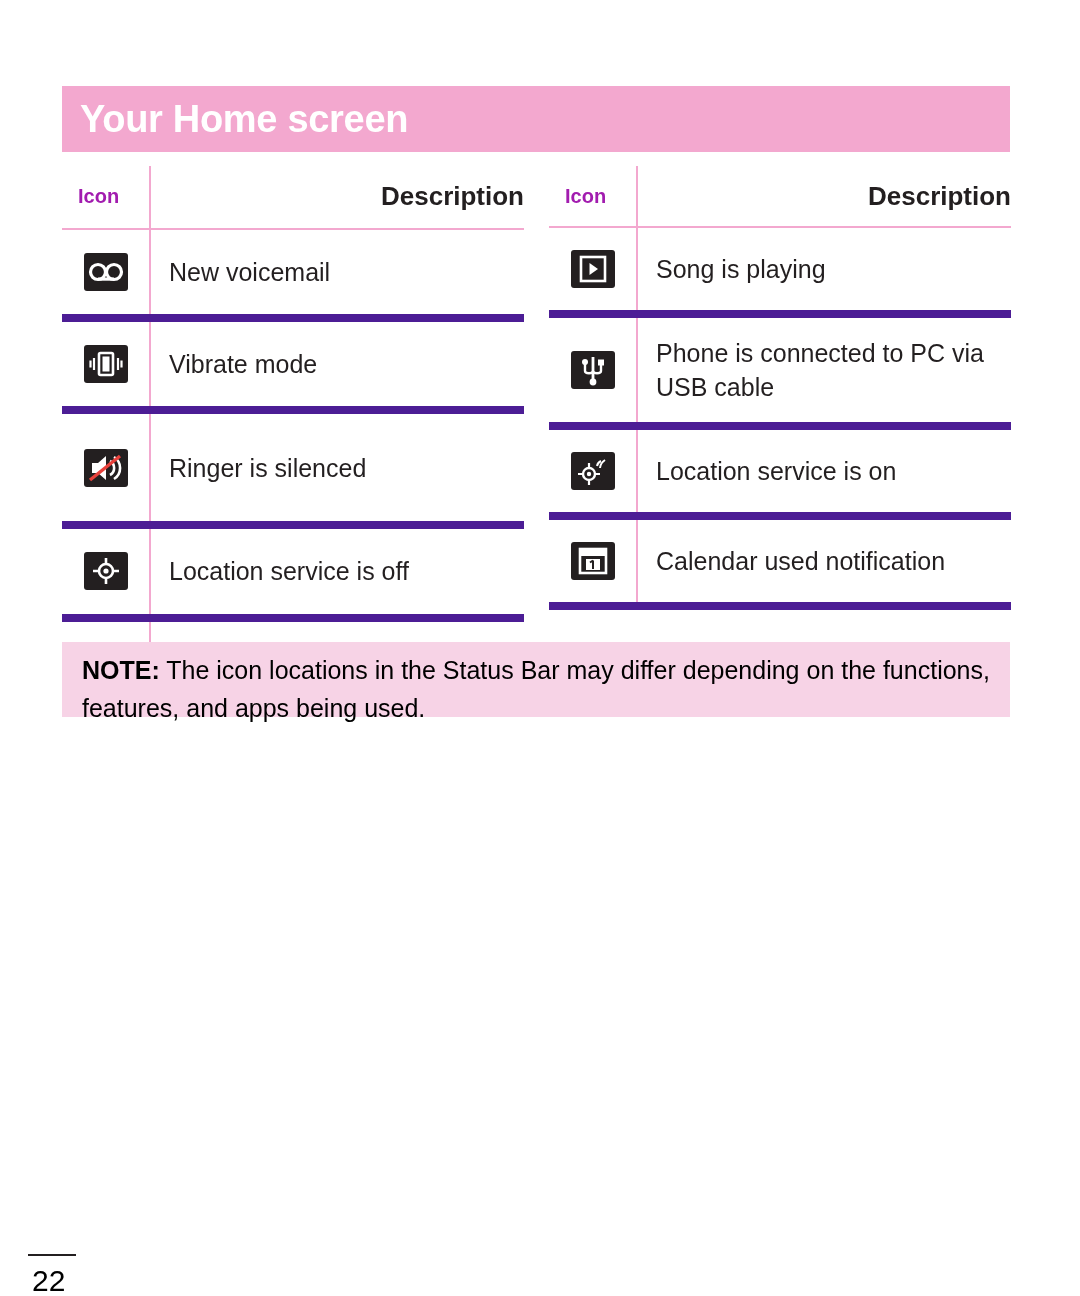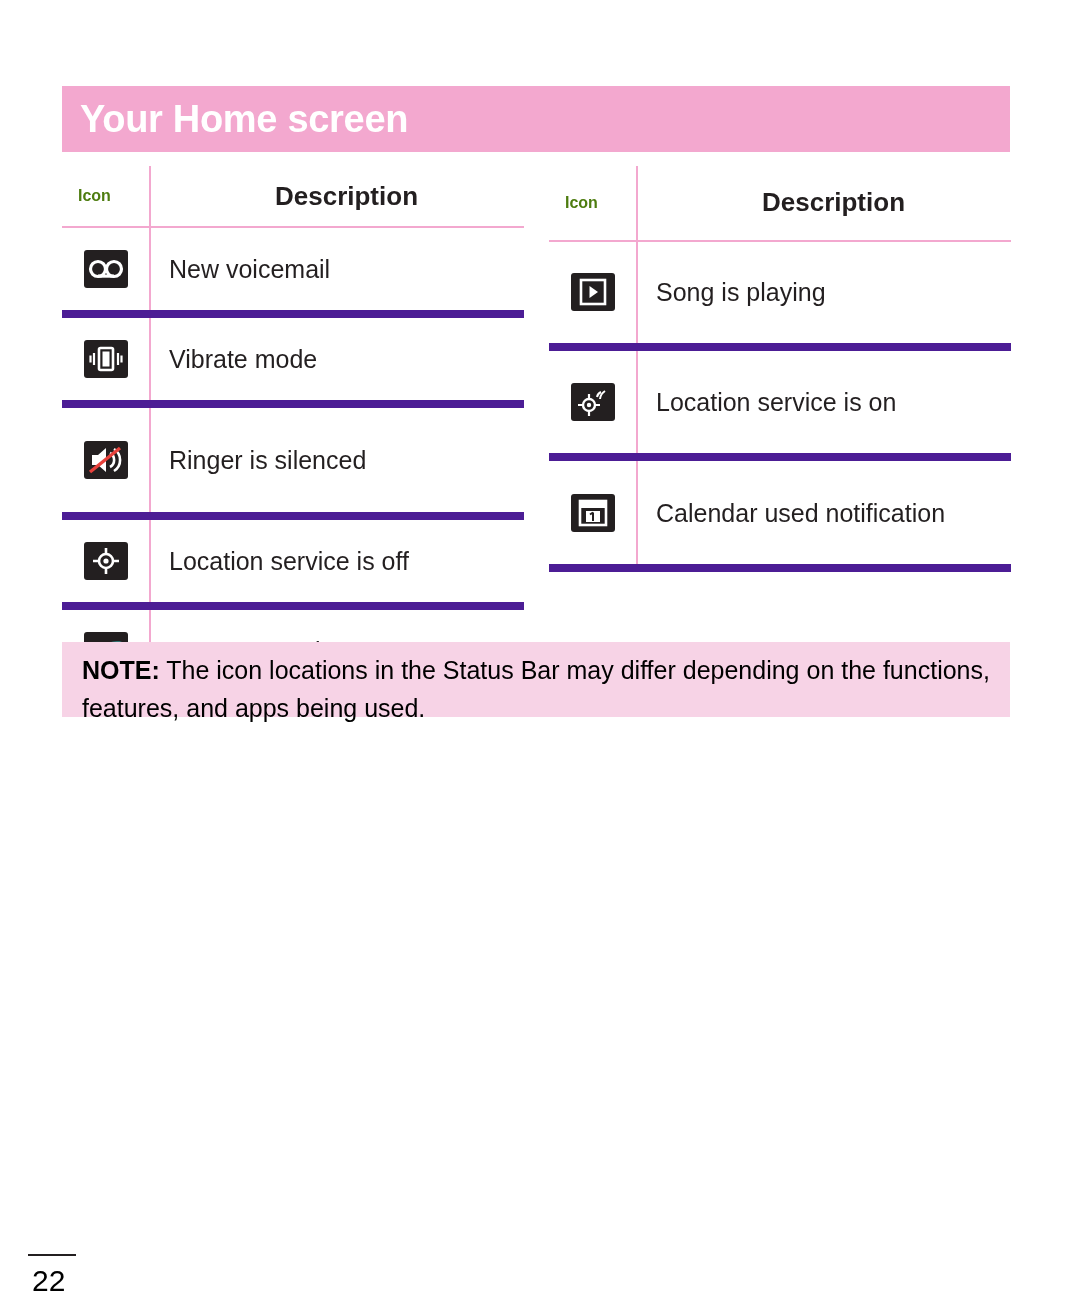--- a/index.html
+++ b/index.html
@@ -64,32 +64,32 @@
     border-bottom: 8px solid #4c1d95;
   }
   .tbl .col-icon { width: 88px; }
   .tbl .col-desc { width: 374px; }
 
   .hdr-row th {
     border-bottom: 2px solid #f3a8cf;
     height: 60px;
   }
   .hdr-icon {
-    font-size: 16px;
+    font-size: 20px;
     font-weight: bold;
-    color: #4d7c0f;
+    color: #a21caf;
     text-align: left;
     padding-left: 16px !important;
     border-right: 2px solid #f3a8cf;
   }
   .hdr-desc {
     font-size: 26px;
     font-weight: bold;
     color: #231f20;
-    text-align: center;
+    text-align: right;
     padding-left: 18px !important;
   }
 
   .body-row td {
     height: 82px;
   }
   .body-row td.cell-icon {
     border-right: 2px solid #f3a8cf;
     text-align: center;
   }
@@ -263,20 +263,35 @@
           <span class="ibox">
             <svg width="44" height="38" viewBox="0 0 44 38">
               <rect x="10" y="7" width="24" height="24" fill="none" stroke="#ffffff" stroke-width="2.6"></rect>
               <path d="M18.5 13 L27 19 L18.5 25 Z" fill="#ffffff"></path>
             </svg>
           </span>
         </td>
         <td class="cell-desc">Song is playing</td>
       </tr>
 
+      <tr class="body-row row-tall">
+        <td class="cell-icon">
+          <span class="ibox">
+            <svg width="44" height="38" viewBox="0 0 44 38">
+              <path d="M22 6 L22 30" stroke="#ffffff" stroke-width="2.8"></path>
+              <circle cx="22" cy="31" r="3.4" fill="#ffffff"></circle>
+              <path d="M14 12 L14 20 C14 23, 22 23, 22 20" stroke="#ffffff" stroke-width="2.4" fill="none"></path>
+              <path d="M30 12 L30 20 C30 23, 22 23, 22 20" stroke="#ffffff" stroke-width="2.4" fill="none"></path>
+              <circle cx="14" cy="11" r="3" fill="#ffffff"></circle>
+              <rect x="27" y="8.5" width="6" height="6" fill="#ffffff"></rect>
+            </svg>
+          </span>
+        </td>
+        <td class="cell-desc">Phone is connected to PC via USB cable</td>
+      </tr>
 
       <tr class="body-row">
         <td class="cell-icon">
           <span class="ibox">
             <svg width="44" height="38" viewBox="0 0 44 38">
               <circle cx="18" cy="22" r="6" fill="none" stroke="#ffffff" stroke-width="2.4"></circle>
               <circle cx="18" cy="22" r="2.2" fill="#ffffff"></circle>
               <path d="M18 11 L18 15 M18 29 L18 33 M7 22 L11 22 M25 22 L29 22" stroke="#ffffff" stroke-width="2.2"></path>
               <path d="M26 14 A7 7 0 0 1 30 9" stroke="#ffffff" stroke-width="2" fill="none"></path>
               <path d="M29 16 A11 11 0 0 1 34 8" stroke="#ffffff" stroke-width="2" fill="none"></path>

